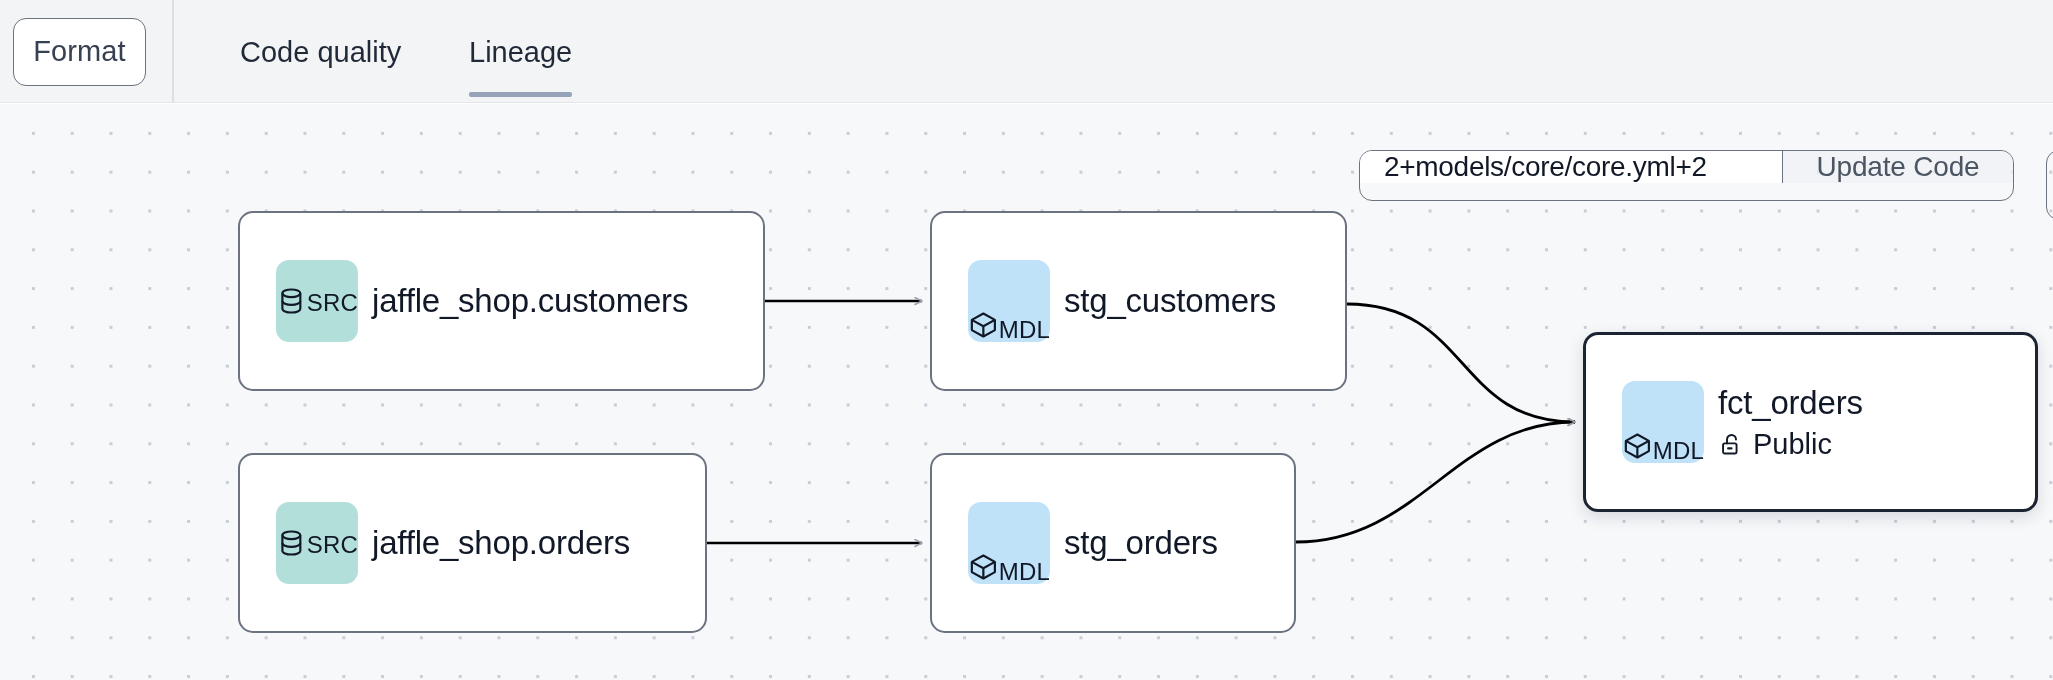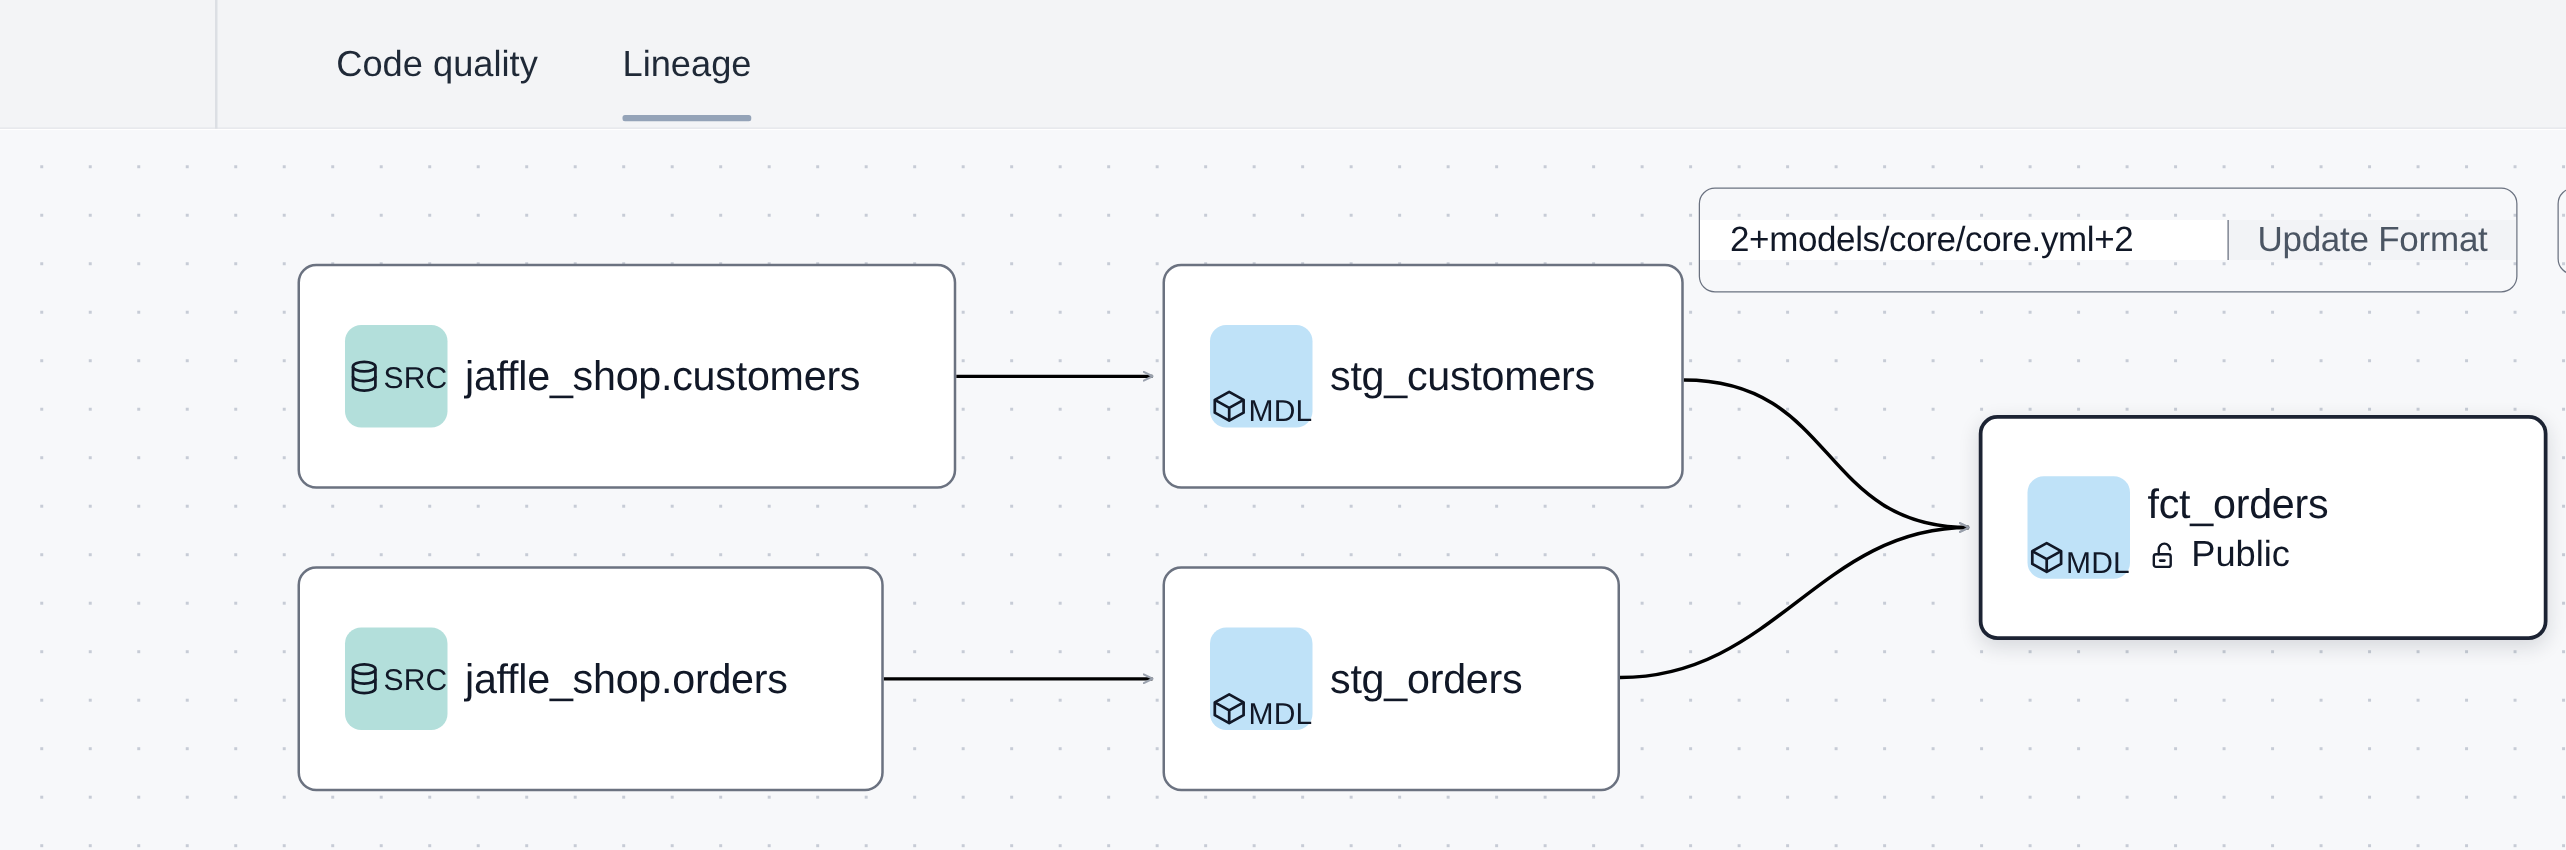--- a/index.html
+++ b/index.html
@@ -62,21 +62,20 @@
   }
 
   .tab {
     position: absolute;
     top: 0;
     height: 103px;
     font-size: 29px;
     color: #1f2937;
     cursor: pointer;
     white-space: nowrap;
-    margin-left: 29px;
   }
   .tab .tab-label {
     display: block;
     padding-top: 36px;
   }
   .tab-code-quality { left: 0; }
   .tab-lineage { left: 229px; }
 
   .tab-underline {
     position: absolute;
@@ -181,22 +180,22 @@
   #node-src-orders    { left: 238px; top: 349px; width: 469px; height: 180px; }
   #node-stg-orders    { left: 930px; top: 349px; width: 366px; height: 180px; }
   #node-fct-orders    { left: 1583px; top: 228px; width: 455px; height: 180px; }
 
   
   .control-bar {
     position: absolute;
     top: 46px;
     left: 1359px;
     display: flex;
-    align-items: center;
-    height: 84px;
+    align-items: flex-start;
+    height: 51px;
     border: 1.6px solid #6b7280;
     border-radius: 13px;
     overflow: hidden;
     background: rgba(255,255,255,0.0);
   }
 
   .selector-input {
     width: 422px;
     background: #ffffff;
     border: none;
@@ -231,20 +230,21 @@
     background: rgba(255,255,255,0.05);
   }
 </style>
 </head>
 <body>
 
 <div id="app">
 
   <div class="header">
 
+    <div class="format-btn">Format</div>
 
     <div class="header-divider"></div>
 
     <div class="tabs">
 
       <div class="tab tab-code-quality">
         <span class="tab-label">Code quality</span>
       </div>
 
       <div class="tab tab-lineage">
@@ -343,19 +343,19 @@
             <path d="M8,11 L8,7.5 C8,5.3 9.8,3.5 12,3.5 C14.2,3.5 16,5.3 16,7.5" fill="none" stroke="#111827" stroke-width="1.7" stroke-linecap="round"></path>
             <line x1="9" y1="15.5" x2="12" y2="15.5" stroke="#111827" stroke-width="1.9" stroke-linecap="round"></line>
           </svg>
           <span class="node-sub-text">Public</span>
         </div>
       </div>
     </div>
 
     <div class="control-bar">
       <input class="selector-input" type="text" value="2+models/core/core.yml+2" style="">
-      <button class="update-btn">Update Format</button>
+      <button class="update-btn">Update Code</button>
     </div>
 
     <div class="edge-control"></div>
 
   </div>
 </div>
 
 </body></html>

